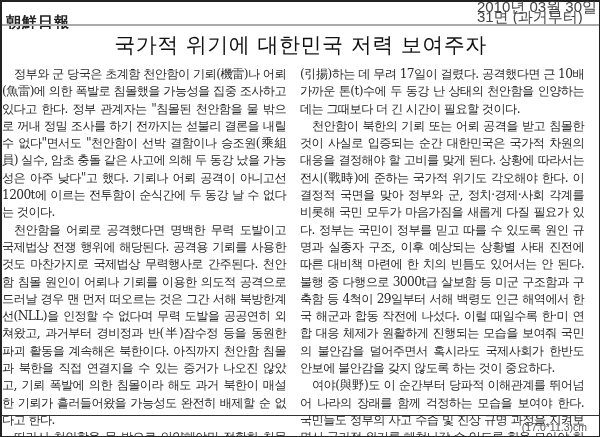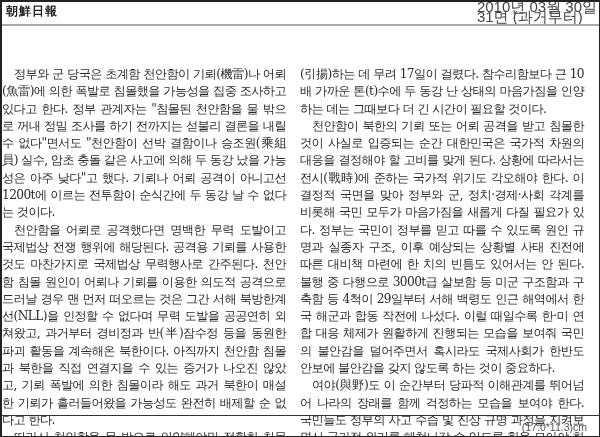--- a/index.html
+++ b/index.html
@@ -1,19 +1,19 @@
 <!DOCTYPE html>
 <html><head>
 <meta charset="utf-8">
 <style>
   html, body { margin:0; padding:0; background:#fff; }
   body { width:600px; height:437px; overflow:hidden; position:relative; font-family:"DejaVu Sans", sans-serif; color:#1a1a1a; }
   .page { position:absolute; left:0; top:0; width:598px; height:435px; border-left:2px solid #222; border-top:2px solid #222; border-right:1px solid #222; border-bottom:1px solid #222; box-sizing:border-box; width:600px; height:437px; }
   .masthead { position:absolute; left:0; top:0; width:100%; height:22px; }
-  .logo { position:absolute; left:4px; top:1px; font-family:"DejaVu Serif", serif; font-weight:bold; font-size:12px; letter-spacing:1px; color:#222; }
+  .logo { position:absolute; left:4px; top:11px; font-family:"DejaVu Serif", serif; font-weight:bold; font-size:15px; letter-spacing:1px; color:#222; }
   .dateline { position:absolute; right:2px; top:0px; text-align:left; font-family:"Liberation Sans", sans-serif; font-size:15px; line-height:10px; color:#444; }
   .rule { position:absolute; left:0; top:22px; width:100%; height:2px; background:#aaa; }
   .headline { position:absolute; left:0; top:28px; width:100%; text-align:center; font-family:"DejaVu Sans", sans-serif; font-size:21px; line-height:30px; color:#111; letter-spacing:0.5px; }
   .columns { position:absolute; left:0; top:64px; width:586px; height:342px; }
   .col { position:absolute; top:0; width:284px; font-family:"DejaVu Serif", serif; font-size:12.2px; line-height:17.3px; color:#2a2a2a; text-align:justify; letter-spacing:-0.6px; }
   .col.left { left:0; }
   .col.right { left:298px; }
   .col p { margin:0; text-indent:0; }
   .col p.indent { text-indent:12px; }
   .bottom-rule { position:absolute; left:0; top:413px; width:100%; height:1px; background:#333; }
@@ -25,29 +25,30 @@
 <div class="page">
   <div class="masthead">
     <div class="logo">朝鮮日報</div>
     <div class="dateline">
       <div>2010년 03월 30일</div>
       <div>31면 (과거부터)</div>
     </div>
   </div>
   <div class="rule"></div>
 
+  <div class="headline">국가적 위기에 대한민국 저력 보여주자</div>
 
   <div class="columns">
     <div class="col left">
       <p class="indent">정부와 군 당국은 초계함 천안함이 기뢰(機雷)나 어뢰(魚雷)에 의한 폭발로 침몰했을 가능성을 집중 조사하고 있다고 한다. 정부 관계자는 "침몰된 천안함을 물 밖으로 꺼내 정밀 조사를 하기 전까지는 섣불리 결론을 내릴 수 없다"면서도 "천안함이 선박 결함이나 승조원(乘組員) 실수, 암초 충돌 같은 사고에 의해 두 동강 났을 가능성은 아주 낮다"고 했다. 기뢰나 어뢰 공격이 아니고선 1200t에 이르는 전투함이 순식간에 두 동강 날 수 없다는 것이다.</p>
       <p class="indent">천안함을 어뢰로 공격했다면 명백한 무력 도발이고 국제법상 전쟁 행위에 해당된다. 공격용 기뢰를 사용한 것도 마찬가지로 국제법상 무력행사로 간주된다. 천안함 침몰 원인이 어뢰나 기뢰를 이용한 의도적 공격으로 드러날 경우 맨 먼저 떠오르는 것은 그간 서해 북방한계선(NLL)을 인정할 수 없다며 무력 도발을 공공연히 외쳐왔고, 과거부터 경비정과 반(半)잠수정 등을 동원한 파괴 활동을 계속해온 북한이다. 아직까지 천안함 침몰과 북한을 직접 연결지을 수 있는 증거가 나오진 않았고, 기뢰 폭발에 의한 침몰이라 해도 과거 북한이 매설한 기뢰가 흘러들어왔을 가능성도 완전히 배제할 순 없다고 한다.</p>
       <p class="indent">따라서 천안함을 물 밖으로 인양해야만 정확한 침몰 원인을 규명할 수 있고, 침몰 원인을 규명한 위에서 그것이 누구의 소행이냐를 따져갈 수밖에 없다. 2002년에 발생한 남북 간의 제2차 연평해전에서 침몰한 우리 해군의 130t급 참수리함을 인양</p>
     </div>
     <div class="col right">
-      <p>(引揚)하는 데 무려 17일이 걸렸다. 참수리함보다 근 10배 가까운 톤(t)수에 두 동강 난 상태의 마음가짐을 인양하는 데는 그때보다 더 긴 시간이 필요할 것이다.</p>
+      <p>(引揚)하는 데 무려 17일이 걸렸다. 공격했다면 근 10배 가까운 톤(t)수에 두 동강 난 상태의 천안함을 인양하는 데는 그때보다 더 긴 시간이 필요할 것이다.</p>
       <p class="indent">천안함이 북한의 기뢰 또는 어뢰 공격을 받고 침몰한 것이 사실로 입증되는 순간 대한민국은 국가적 차원의 대응을 결정해야 할 고비를 맞게 된다. 상황에 따라서는 전시(戰時)에 준하는 국가적 위기도 각오해야 한다. 이 결정적 국면을 맞아 정부와 군, 정치·경제·사회 각계를 비롯해 국민 모두가 마음가짐을 새롭게 다질 필요가 있다. 정부는 국민이 정부를 믿고 따를 수 있도록 원인 규명과 실종자 구조, 이후 예상되는 상황별 사태 진전에 따른 대비책 마련에 한 치의 빈틈도 있어서는 안 된다. 불행 중 다행으로 3000t급 살보함 등 미군 구조함과 구축함 등 4척이 29일부터 서해 백령도 인근 해역에서 한국 해군과 합동 작전에 나섰다. 이럴 때일수록 한·미 연합 대응 체제가 원활하게 진행되는 모습을 보여줘 국민의 불안감을 덜어주면서 혹시라도 국제사회가 한반도 안보에 불안감을 갖지 않도록 하는 것이 중요하다.</p>
       <p class="indent">여야(與野)도 이 순간부터 당파적 이해관계를 뛰어넘어 나라의 장래를 함께 걱정하는 모습을 보여야 한다. 국민들도 정부의 사고 수습 및 진상 규명 과정을 지켜보면서 국가적 위기를 헤쳐나갈 수 있도록 힘을 모아야 한다. 지금은 위기다. 대한민국의 국가적 저력을 보여줄 때다.</p>
     </div>
   </div>
 
   <div class="bottom-rule"></div>
   <div class="size-note">(17.0*11.3)cm</div>
 </div>
 
 </body></html>

